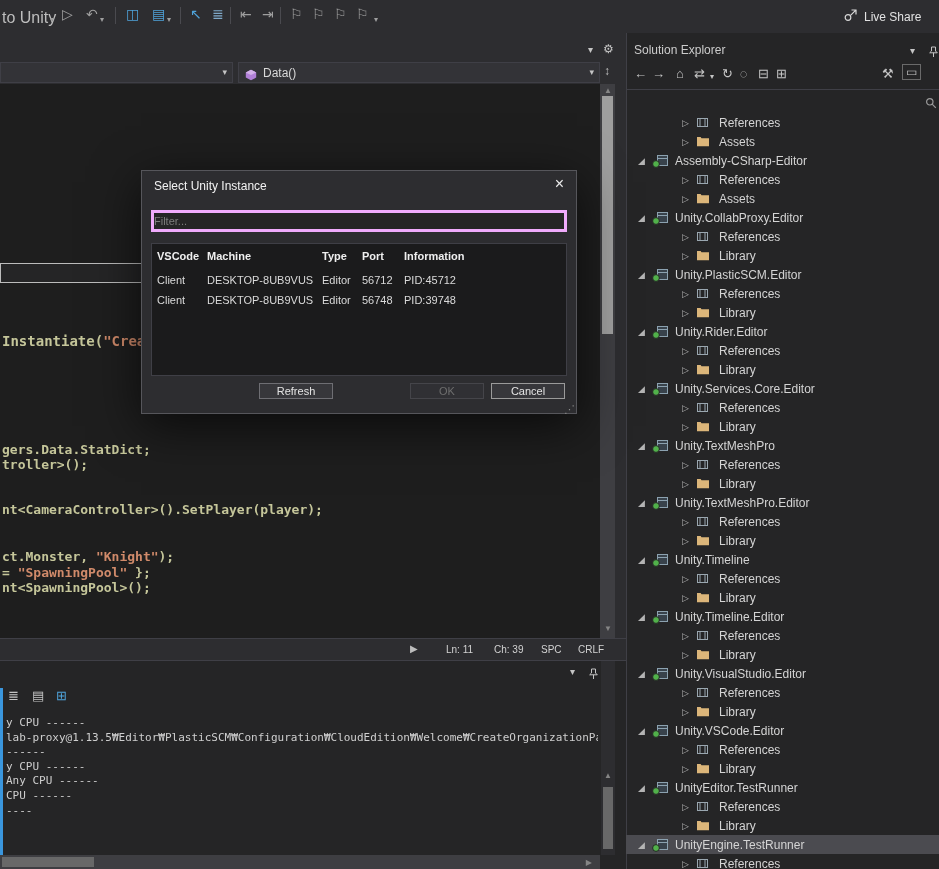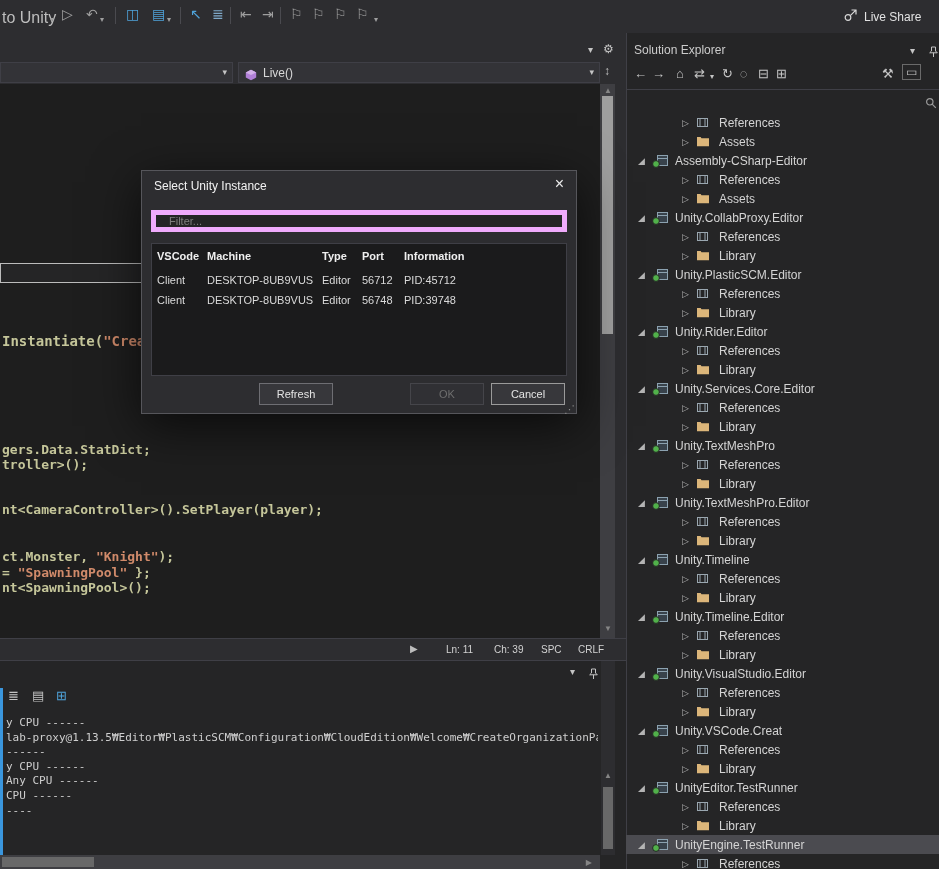--- a/index.html
+++ b/index.html
@@ -57,29 +57,29 @@
   .tree-row.sel{background:#4b4b50;}
   .tw{width:11px;font-size:9px;color:#b4b4b4;text-align:center;flex:0 0 11px;}
   .ticon{width:18px;display:inline-flex;flex:0 0 18px;}
 
   
   #dialog{position:absolute;left:141px;top:170px;width:434px;height:242px;background:#2d2d30;
           border:1px solid #56565b;box-shadow:0 12px 46px rgba(0,0,0,.65);z-index:50;}
   .dlg-title{position:absolute;left:12px;top:8px;font-size:12px;color:#f2f2f2;}
   .dlg-close{position:absolute;right:12px;top:4px;font-size:16px;color:#ececec;}
   .dlg-filter{position:absolute;left:9px;top:39px;width:416px;height:22px;background:#252526;
-              border:5px solid #f0abfc;color:#d0d0d0;font-size:11px;padding:0 13px;outline:none;
+              border:3px solid #f0abfc;color:#d0d0d0;font-size:11px;padding:0 0;outline:none;
               box-sizing:border-box;font-family:"Liberation Sans",sans-serif;}
   .dlg-filter::placeholder{color:#7d7d7d;}
   .dlg-table{position:absolute;left:9px;top:72px;width:416px;height:133px;background:#1b1b1c;
              border:1px solid #3f3f46;box-sizing:border-box;}
   .dlg-col{position:absolute;top:6px;font-size:11px;color:#efefef;font-weight:600;}
   .dlg-row{position:absolute;left:0;right:0;height:20px;}
   .dlg-cell{position:absolute;top:3px;font-size:11px;color:#dadada;}
-  .dlg-btn{position:absolute;top:212px;width:74px;height:22px;background:#37373b;
+  .dlg-btn{position:absolute;top:212px;width:74px;height:16px;background:#37373b;
            border:1px solid #6e6e73;color:#e4e4e4;font-size:11px;font-family:"Liberation Sans",sans-serif;}
   #btn-ok{background:#303034;border-color:#45454a;color:#6e6e6e;}
   #btn-cancel{border-color:#9a9a9a;}
   .dlg-grip{position:absolute;right:1px;bottom:-3px;color:#8a8a8a;font-size:11px;}
 </style>
 </head>
 <body>
 
 <div id="root">
 
@@ -122,21 +122,21 @@
   <span class="abs" style="left:603px;top:42px;font-size:12px;color:#c5c5c5;">⚙</span>
 
   <div class="abs combo" style="left:0;top:62px;width:233px;">
     <span class="combo-arrow">▾</span>
   </div>
   <div class="abs combo" style="left:238px;top:62px;width:362px;">
     <span class="method-icon"><svg width="12" height="12" viewBox="0 0 12 12">
           <path d="M6 .8 11.2 3.4v5.2L6 11.2.8 8.6V3.4Z" fill="#b180d7"></path>
           <path d="M.8 3.4 6 6l5.2-2.6L6 .8Z" fill="#d2b0e8"></path>
         </svg></span>
-    <span class="combo-text">Live()</span>
+    <span class="combo-text">Data()</span>
     <span class="combo-arrow">▾</span>
   </div>
   <span class="abs" style="left:604px;top:64px;font-size:12px;color:#bdbdbd;">↕</span>
 
   <div class="abs" id="code-layer">
     <div style="position:absolute;left:0;top:179px;width:285px;height:18px;border:1px solid #bcbcbc;background:#252526;"></div>
   <div class="code-line" style="top: 249px; font-size: 14px; font-weight: bold;"><span class="code">Instantiate(</span><span class="str">"Creat</span></div>
       <div class="code-line" style="top: 358px;"><span class="code">gers.Data.StatDict;</span></div>
       <div class="code-line" style="top: 373px;"><span class="code">troller&gt;();</span></div>
       <div class="code-line" style="top: 418px;"><span class="code">nt&lt;CameraController&gt;().SetPlayer(player);</span></div>
@@ -537,21 +537,21 @@
       </div>
       <div class="tree-row" style="padding-left: 10px;">
         <span class="tw">◢</span>
         <span class="ticon">
           <svg width="17" height="14" viewBox="0 0 17 14">
             <rect x="5.5" y="1.5" width="10" height="10" fill="#38424b" stroke="#8ca2b0"></rect>
             <path d="M5.5 4.5h10" stroke="#8ca2b0"></path>
             <circle cx="4" cy="10" r="3.4" fill="#51b14a" stroke="#252526"></circle>
           </svg>
         </span>
-        <span class="tlabel">Unity.VSCode.Creat</span>
+        <span class="tlabel">Unity.VSCode.Editor</span>
       </div>
       <div class="tree-row" style="padding-left: 54px;">
         <span class="tw">▷</span>
         <span class="ticon">
           <svg width="13" height="13" viewBox="0 0 13 13">
             <rect x="1.5" y="2.5" width="10" height="8" fill="none" stroke="#9aa7b0"></rect>
             <path d="M4 2.5v8M9 2.5v8" stroke="#9aa7b0" fill="none"></path>
           </svg>
         </span>
         <span class="tlabel">References</span>

